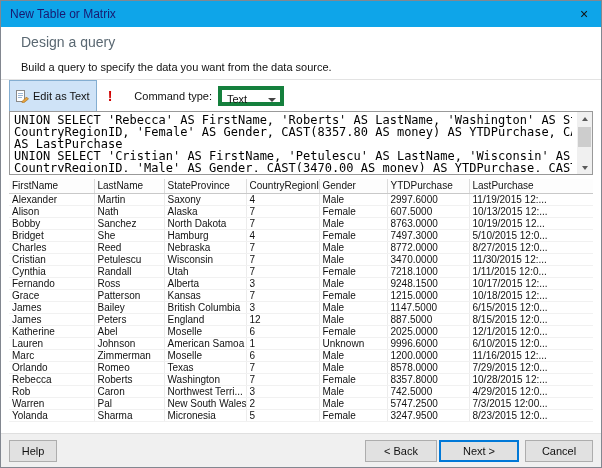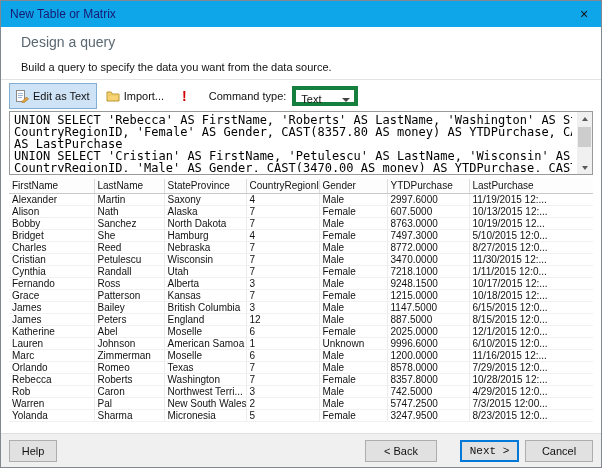--- a/index.html
+++ b/index.html
@@ -9,21 +9,21 @@
 
   .titlebar { position:absolute; top:0; left:0; right:0; height:26px; background:#0ea5e9; }
   .title { position:absolute; left:9px; top:6px; font-size:12px; color:#191970; }
   .close-btn { position:absolute; right:7px; top:4px; width:20px; height:18px; text-align:center; line-height:18px; font-size:14px; color:#111; cursor:default; }
 
   .heading { position:absolute; left:20px; top:33px; font-size:14px; color:#5a6872; }
   .instruction { position:absolute; left:20px; top:60px; font-size:11px; color:#111; }
   .pane-top-line { position:absolute; left:0; right:0; top:78px; border-top:1px solid #e3e3e3; }
 
   .toolbar { position:absolute; left:8px; right:8px; top:84px; height:22px; display:flex; align-items:center; font-size:11px; color:#111; }
-  .tb-btn { display:flex; align-items:center; gap:4px; height:26px; padding:0 6px; border:1px solid transparent; cursor:default; }
+  .tb-btn { display:flex; align-items:center; gap:4px; height:32px; padding:0 6px; border:1px solid transparent; cursor:default; }
   .tb-btn.selected { background:#cfe3f7; border:1px solid #84aed1; }
   .icon { display:inline-flex; align-items:center; }
   .run-btn { height:22px; padding:0 7px; display:flex; align-items:center; margin-left:4px; cursor:default; }
   .run-icon { color:#d00000; font-weight:bold; font-size:14px; line-height:14px; }
   .cmdtype { display:flex; align-items:center; margin-left:15px; }
   .cmd-label { margin-right:6px; }
   .select { position:relative; width:66px; height:20px; border:4px solid #15803d; background:#fff; font-size:11px; line-height:18px; padding:0 16px 0 5px; cursor:default; }
   .select-arrow { position:absolute; right:4px; top:8px; width:0; height:0; border-left:4px solid transparent; border-right:4px solid transparent; border-top:4px solid #444; }
 
   .sql-box { position:absolute; left:8px; right:8px; top:110px; height:64px; border:1px solid #999; background:#fff; overflow:hidden; }
@@ -40,21 +40,21 @@
   table { width:100%; border-collapse:collapse; table-layout:fixed; font-size:10px; }
   th { text-align:left; font-weight:normal; color:#111; background:#fdfdfd; border-right:1px solid #dcdcdc; border-bottom:1px solid #c9c9c9; height:14px; padding:0 3px; white-space:nowrap; overflow:hidden; }
   th:last-child { border-right:none; }
   td { color:#111; border-right:1px solid #ececec; border-bottom:1px solid #f1f1f1; height:11px; padding:0 3px; white-space:nowrap; overflow:hidden; }
   td:last-child { border-right:none; }
 
   .footer { position:absolute; left:0; right:0; bottom:0; height:34px; background:#f0f0f0; border-top:1px solid #dfdfdf;padding-left:44px; }
   .btn { position:absolute; top:6px; height:22px; background:#e1e1e1; border:1px solid #adadad; font-family:"Liberation Sans", sans-serif; font-size:11px; color:#111; cursor:default; }
   .btn.help { left:8px; width:48px; }
   .btn.back { right:164px; width:72px; }
-  .btn.next { right:82px; width:59px; border:1px solid #0078d7; box-shadow: inset 0 0 0 1px #0078d7; font-family: Liberation Mono, monospace; }
+  .btn.next { right:82px; width:80px; border:1px solid #0078d7; box-shadow: inset 0 0 0 1px #0078d7; }
   .btn.cancel { right:8px; width:68px; }
 </style>
 </head>
 <body>
 
 <div class="window">
 
   <div class="titlebar">
     <span class="title">New Table or Matrix</span>
     <span class="close-btn">×</span>
@@ -71,29 +71,20 @@
           <rect x="0.5" y="0.5" width="8" height="11" fill="#ffffff" stroke="#8a8a8a"></rect>
           <line x1="2" y1="3.5" x2="7" y2="3.5" stroke="#9cb6d4"></line>
           <line x1="2" y1="5.5" x2="7" y2="5.5" stroke="#9cb6d4"></line>
           <line x1="2" y1="7.5" x2="6" y2="7.5" stroke="#9cb6d4"></line>
           <path d="M5.5 12 L10.5 7 L12.5 9 L7.5 13 Z" fill="#e8a33d" stroke="#9a6a1e" stroke-width="0.6"></path>
         </svg>
       </span>
       <span>Edit as Text</span>
     </div>
 
-    <div class="tb-btn" style="margin-left:2px;">
-      <span class="icon">
-        <svg width="14" height="12" viewBox="0 0 14 12">
-          <path d="M1 2 h4 l1.5 2 H13 v7 H1 Z" fill="#f7d374" stroke="#b8962e"></path>
-          <path d="M1 5 H13" stroke="#e6c35a"></path>
-        </svg>
-      </span>
-      <span>Import...</span>
-    </div>
 
     <div class="run-btn">
       <span class="run-icon">!</span>
     </div>
 
     <div class="cmdtype">
       <span class="cmd-label">Command type:</span>
       <div class="select">
         <span>Text</span>
         <span class="select-arrow"></span>

